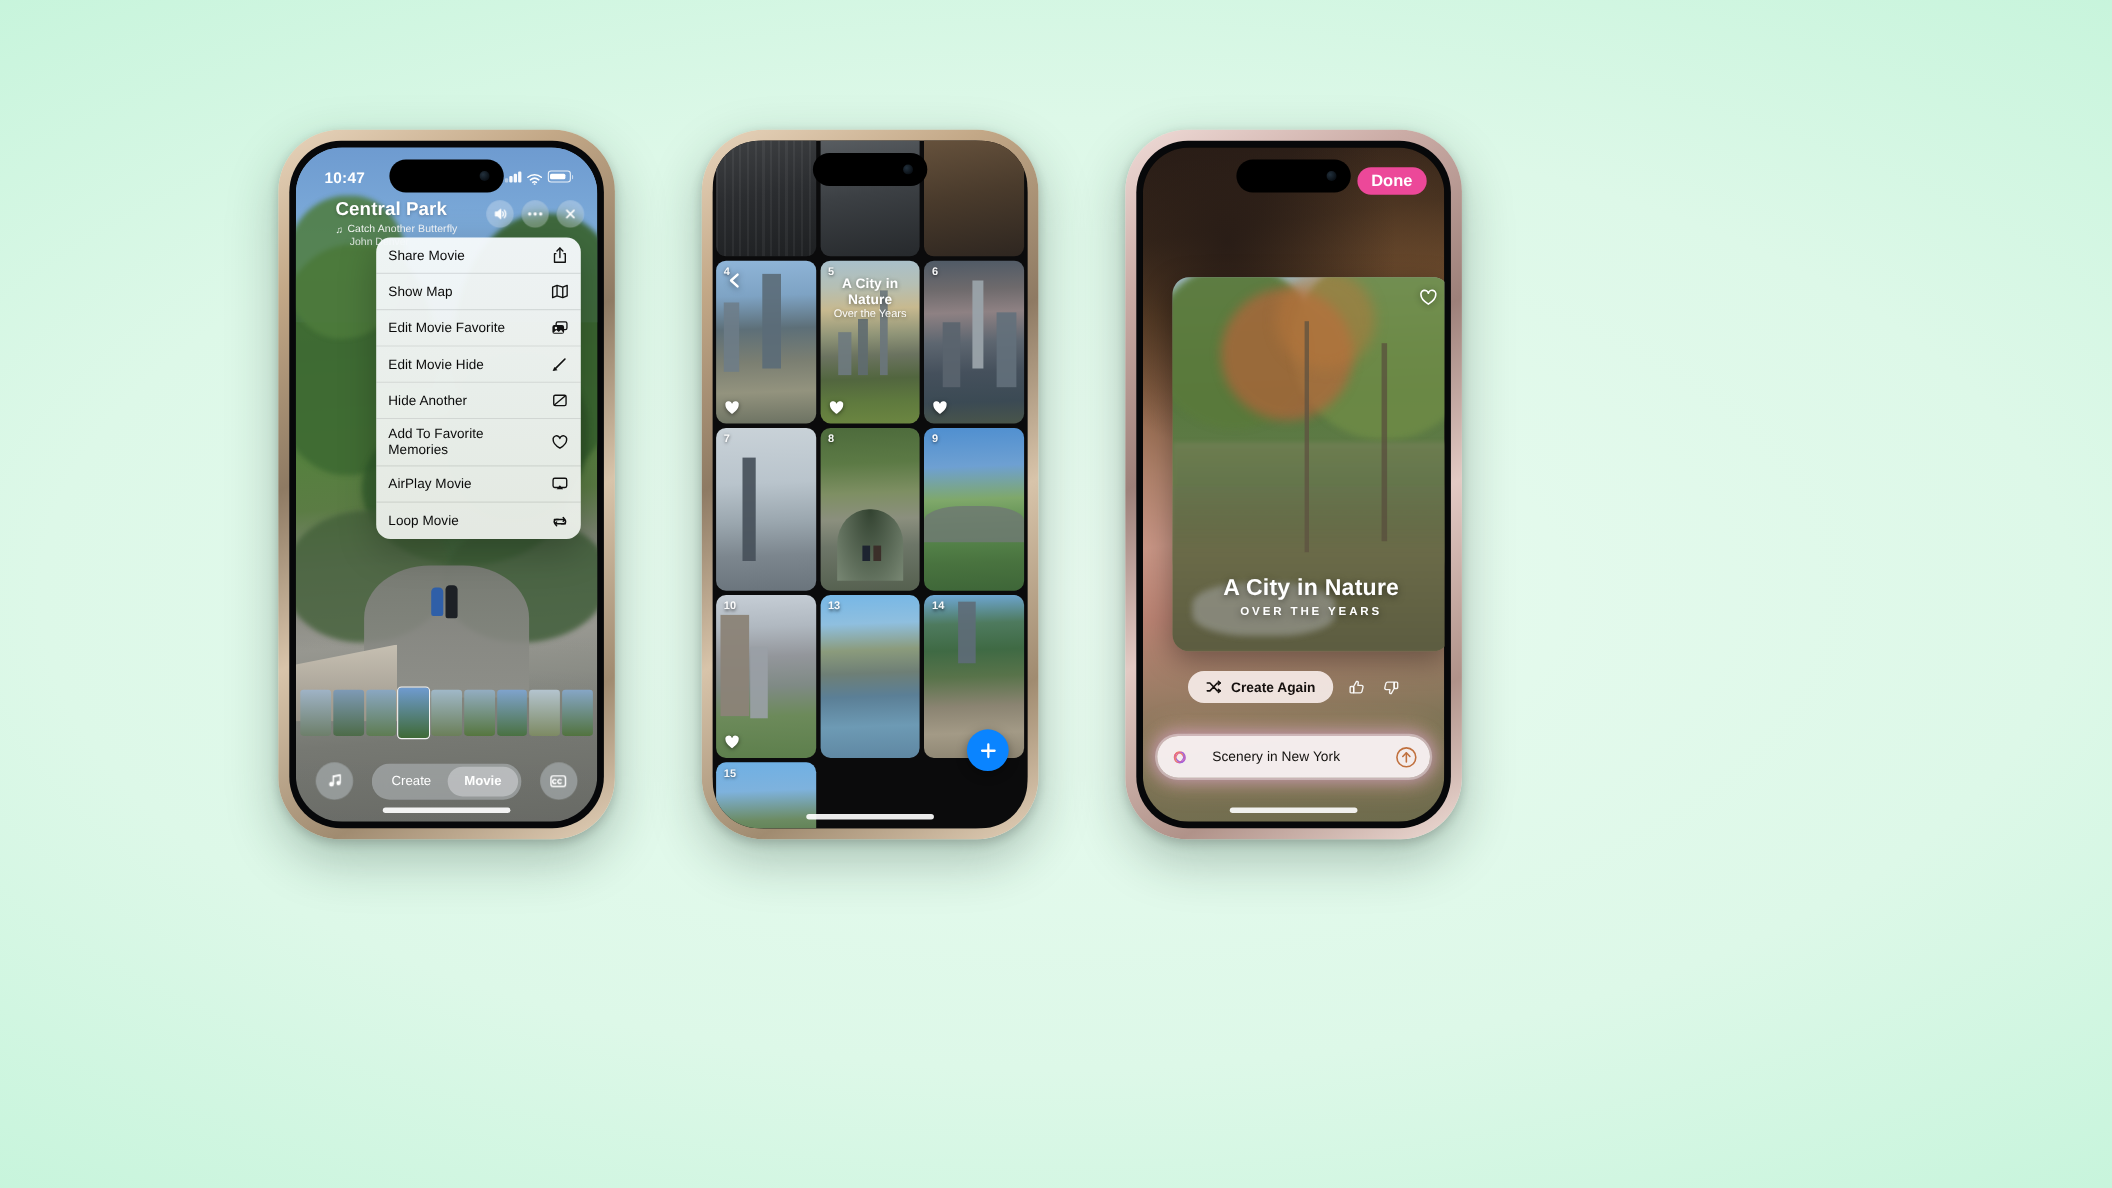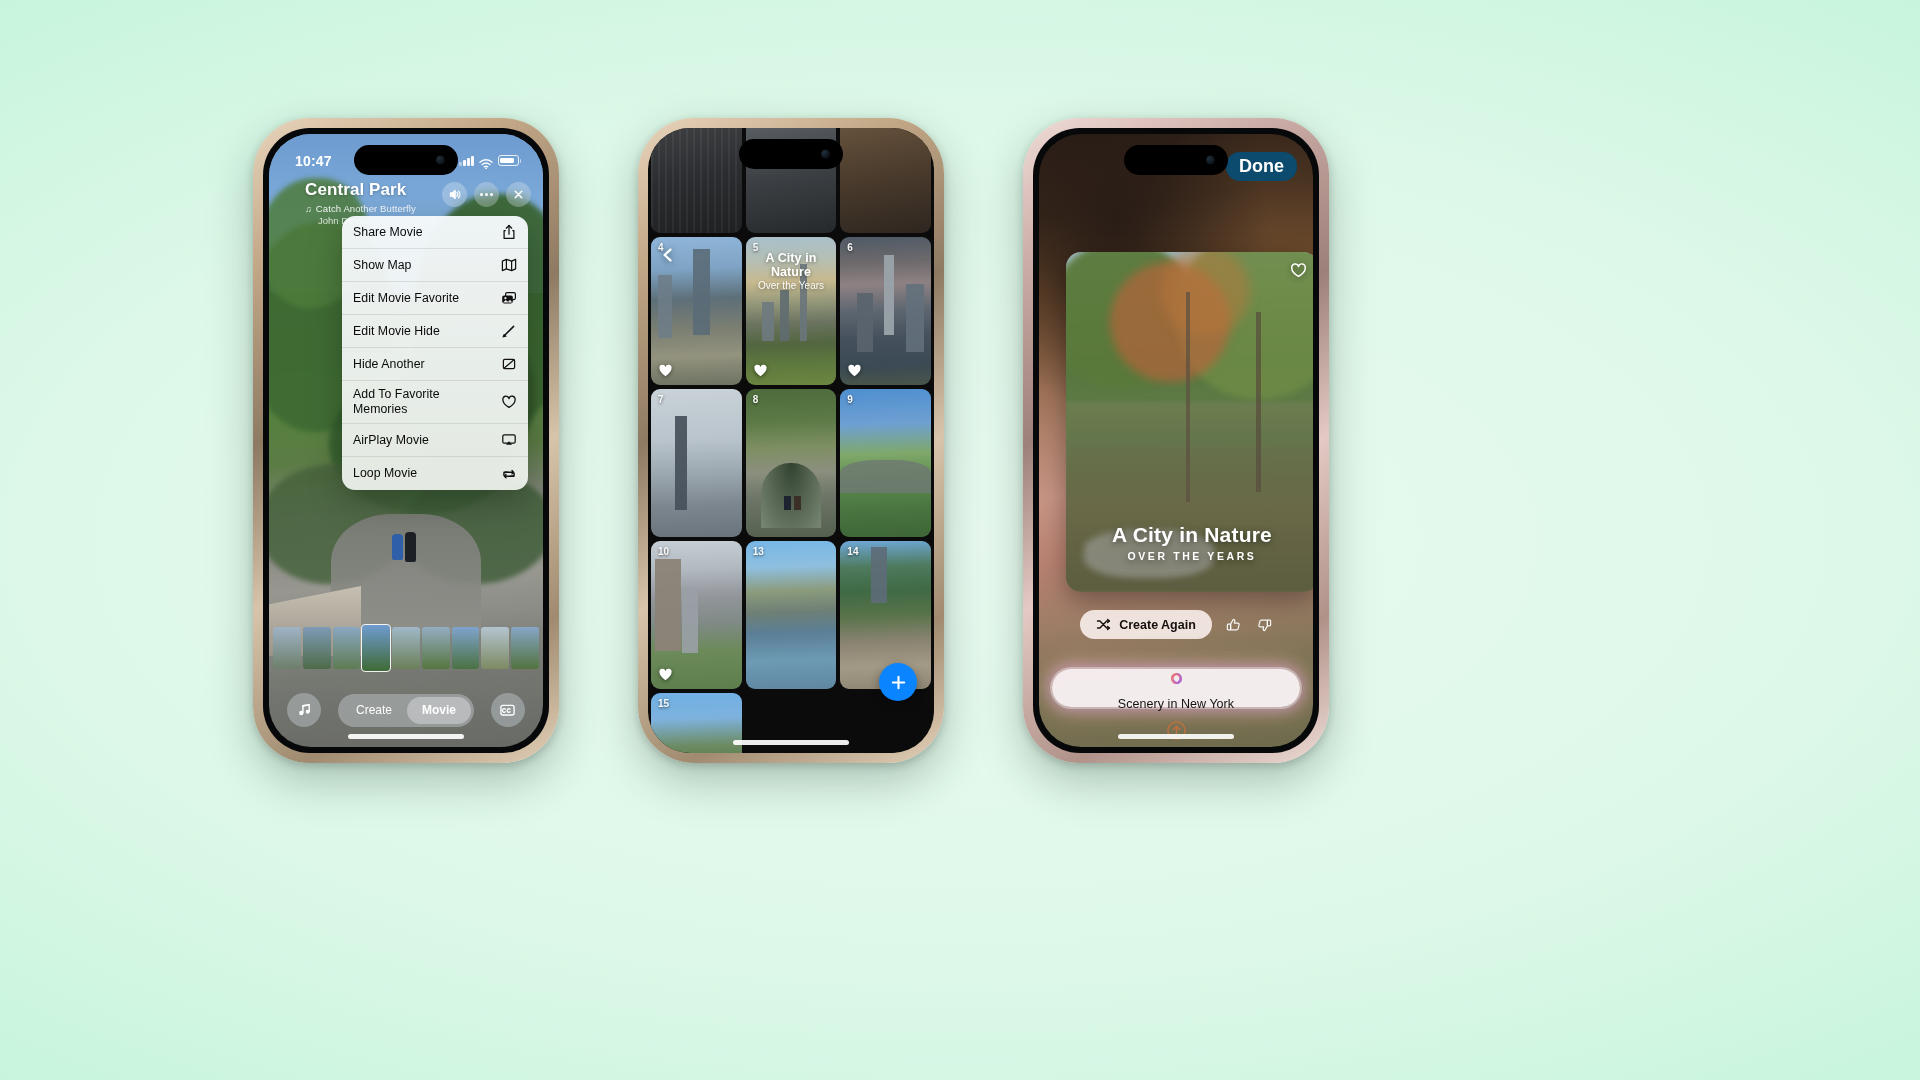--- a/index.html
+++ b/index.html
@@ -220,22 +220,22 @@
         #b0826b 46%,
         #c89585 56%,
         #b98272 66%,
         #9d7d66 76%,
         #7e7456 86%,
         #6d6b4c 100%);
     filter:blur(0.4px);
   }
   .donebtn{
     position:absolute;right:16px;top:18px;z-index:50;
-    background:#0c4a6e;color:#fff;border-radius:14px;
-    padding:4px 13px;font-size:18px;font-weight:700;
+    background:#ec4899;color:#fff;border-radius:14px;
+    padding:4px 13px;font-size:15px;font-weight:700;
   }
   .card3{
     position:absolute;left:27px;top:118px;width:252px;height:340px;z-index:20;
     border-radius:15px;overflow:hidden;
     box-shadow:0 8px 26px rgba(0,0,0,.35);
     background:linear-gradient(178deg,
       #9fb8c6 0%, #8fae8a 10%,
       #6e8f5e 20%,
       #57773f 32%,
       #5d7a45 44%,
@@ -268,25 +268,24 @@
   }
   .createbtn .sh{width:15px;height:15px;color:#15100e;}
   .createbtn .sh svg{width:100%;height:100%;display:block;}
   .tbico{width:16px;height:16px;color:rgba(255,255,255,.92);}
   .tbico svg{width:100%;height:100%;display:block;}
 
   .promptbar{
     position:absolute;left:13px;right:13px;bottom:40px;z-index:30;
     height:38px;border-radius:19px;
     background:rgba(250,242,244,.95);
-    display:flex;align-items:center;padding:0 11px;gap:9px;
+    display:flex;align-items:center;padding:0 11px;gap:20px;
     box-shadow:0 0 0 2px rgba(255,255,255,.35),
                0 0 14px 4px rgba(212,160,220,.55),
                0 0 22px 8px rgba(245,180,150,.35);
-    flex-direction:column;
   }
   .siriglow{width:19px;height:19px;flex:0 0 auto;}
   .siriglow svg{width:100%;height:100%;display:block;}
   .promptbar .ptxt{flex:1;font-size:12.5px;color:#14120f;letter-spacing:.05px;}
   .sendbtn{width:21px;height:21px;flex:0 0 auto;}
   .sendbtn svg{width:100%;height:100%;display:block;}
 </style>
 </head>
 <body>
 

